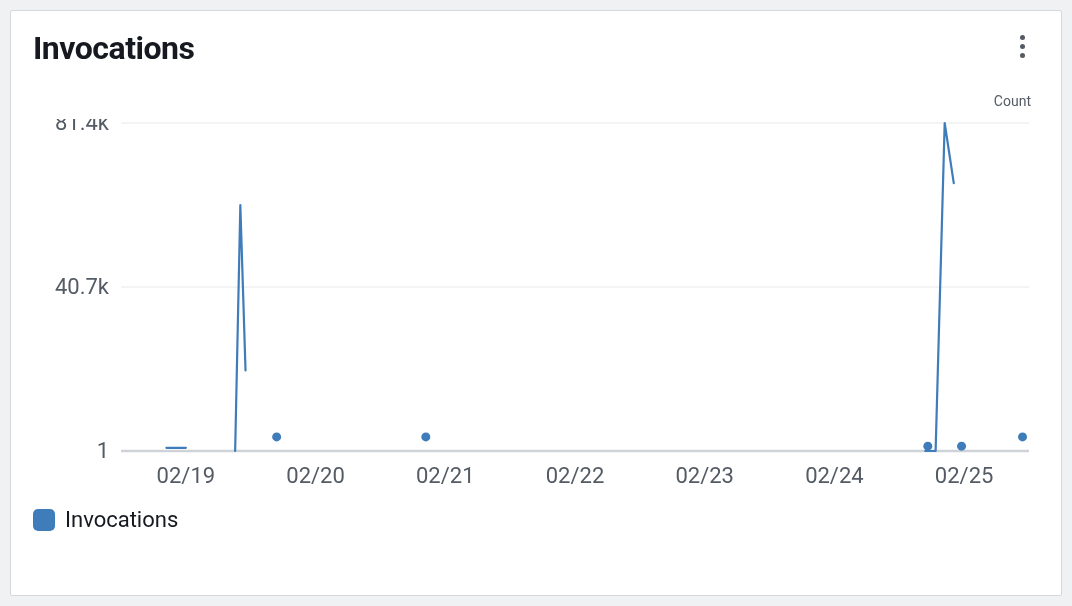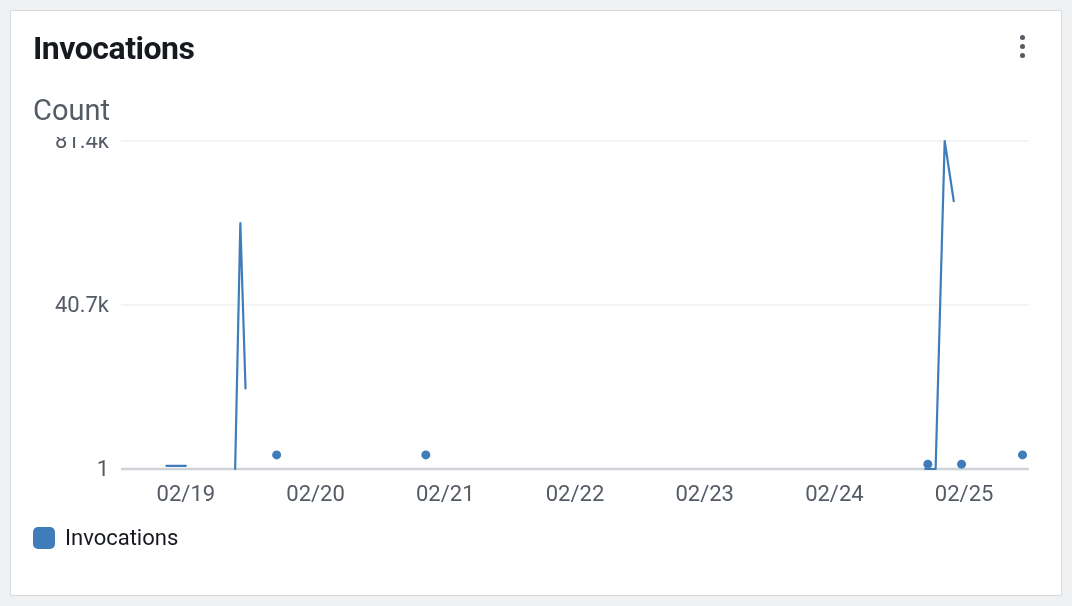--- a/index.html
+++ b/index.html
@@ -37,24 +37,25 @@
       padding: 6px 6px;
       cursor: pointer;
     }
     .kebab span {
       width: 5px;
       height: 5px;
       background: #545b64;
       border-radius: 50%;
     }
     .ylabel {
-      font-size: 29px;
+      font-size: 14px;
       color: #545b64;
       margin-top: 26px;
       margin-bottom: 10px;
+      text-align: right;
     }
     .plot-area {
       position: relative;
       width: 100%;
       height: 380px;
     }
     svg.chart-svg {
       display: block;
     }
     .grid-line {

